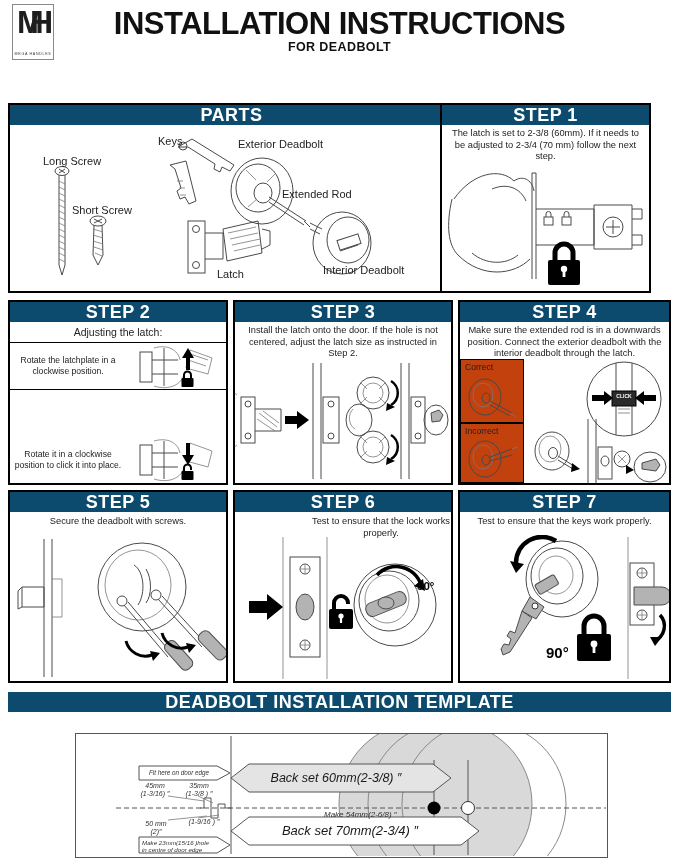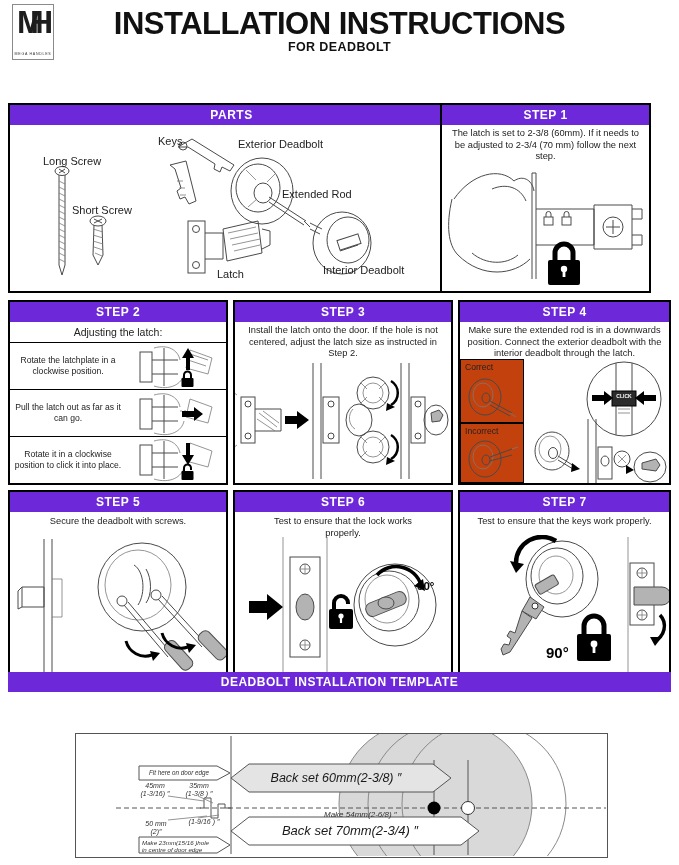--- a/index.html
+++ b/index.html
@@ -10,22 +10,22 @@
   .logo-box{left:12px;top:4px;width:40px;height:54px;border:1px solid #8a8a8a;background:#fff;}
   .logo-m,.logo-h{position:absolute;top:1px;font-size:32px;font-weight:bold;color:#1d1d1d;line-height:1;}
   .logo-m{left:4px;} .logo-h{left:17px;}
   .logo-brand{position:absolute;bottom:3px;left:0;width:100%;text-align:center;
               font-size:3.6px;letter-spacing:0.7px;color:#333;}
   .main-title{left:0;top:6px;width:100%;text-align:center;font-size:31px;font-weight:bold;
               letter-spacing:-0.5px;color:#111;}
   .sub-title{left:0;top:40px;width:100%;text-align:center;font-size:12.5px;font-weight:bold;color:#111;letter-spacing:0.4px;}
   
   .panel{position:absolute;border:2px solid #000;background:#fff;box-sizing:border-box;}
-  .phead{position:absolute;left:0;top:0;width:100%;height:20px;background:#6d28d9;color:#fff;
-         text-align:center;font-weight:bold;font-size:12px;line-height:20px;letter-spacing:0.5px;}
+  .phead{position:absolute;left:0;top:0;width:100%;height:20px;background:#0c4a6e;color:#fff;
+         text-align:center;font-weight:bold;font-size:18px;line-height:20px;letter-spacing:0.5px;}
   .ptext{position:absolute;left:0;width:100%;text-align:center;font-size:9.3px;line-height:1.25;color:#222;}
   .lbl{position:absolute;font-size:11px;color:#222;white-space:nowrap;}
   svg{position:absolute;}
   .ln{stroke:#4a4a4a;stroke-width:1;fill:none;}
   .lt{stroke:#7a7a7a;stroke-width:0.8;fill:none;}
   .blk{fill:#000;stroke:none;}
   .gry{fill:#b3b3b3;stroke:#4a4a4a;stroke-width:1;}
   
   .s2sub{position:absolute;left:0;top:20px;width:100%;height:21px;line-height:21px;text-align:center;
          font-size:10.5px;color:#222;border-bottom:1.5px solid #000;box-sizing:border-box;}
@@ -161,33 +161,20 @@
         <path class="lt" d="M66,6 l22,8 -4,16 -22,-6 z M66,10 l18,6 M64,16 l18,6"></path>
         <g>
           <path class="blk" d="M58,14 l6,-10 6,10 h-4 v12 h-4 v-12 z"></path>
         </g>
         <g>
           <path d="M60,34 v-3 a3.5,3.5 0 0 1 7,0 v3" stroke="#000" stroke-width="2" fill="none"></path>
           <rect class="blk" x="57.5" y="34" width="12" height="9" rx="1"></rect>
         </g>
       </svg>
     </div>
-    <div class="s2row" style="top:88px;height:47px;">
-      <div class="s2txt">Pull the latch out as far as it can go.</div>
-      <svg width="100" height="45" style="left:114px;top:1px;" viewBox="0 0 100 45">
-        <path class="lt" d="M30,4 C44,0 54,6 56,16 M30,42 C46,47 58,40 60,30"></path>
-        <rect class="ln" x="16" y="8" width="12" height="30"></rect>
-        <path class="ln" d="M28,16 h26 M28,30 h26 M40,4 v38"></path>
-        <path class="lt" d="M66,8 l22,8 -4,16 -22,-6 z"></path>
-        <path class="lt" d="M56,20 h2 M60,20 h2"></path>
-        <g>
-          <path class="blk" d="M58,20 h12 v-4 l9,7 -9,7 v-4 h-12 z"></path>
-        </g>
-      </svg>
-    </div>
     <div class="s2row last" style="top:135px;height:46px;">
       <div class="s2txt">Rotate it in a clockwise position to click it into place.</div>
       <svg width="100" height="45" style="left:114px;top:0;" viewBox="0 0 100 45">
         <path class="lt" d="M30,4 C44,0 54,6 56,16 M30,42 C46,47 58,40 60,30"></path>
         <rect class="ln" x="16" y="8" width="12" height="30"></rect>
         <path class="ln" d="M28,16 h26 M28,30 h26 M40,4 v38"></path>
         <path class="lt" d="M66,6 l22,8 -4,16 -22,-6 z"></path>
         <g>
           <path class="blk" d="M62,6 h4 v12 h4 l-6,10 -6,-10 h4 z"></path>
         </g>
@@ -318,21 +305,21 @@
         <path d="M116,106 a20,20 0 0 0 26,14" stroke="#000" stroke-width="3" fill="none"></path>
         <path class="blk" d="M140,116 l10,2 -7,8 z"></path>
         <path d="M152,98 a20,20 0 0 0 26,14" stroke="#000" stroke-width="3" fill="none"></path>
         <path class="blk" d="M176,108 l10,2 -7,8 z"></path>
       </g>
     </svg>
   </div>
 
   <div class="panel" style="left:233px;top:490px;width:220px;height:193px;">
     <div class="phead">STEP 6</div>
-    <div class="ptext" style="top:24px;padding:0 25px;box-sizing:border-box;">Test to ensure that the lock works properly.</div>
+    <div class="ptext" style="top:24px;padding:0 25px;box-sizing:border-box;margin-left:38px;">Test to ensure that the lock works properly.</div>
     <svg width="216" height="146" style="left:0;top:43px;" viewBox="0 0 216 146">
       <g>
         <path class="lt" d="M48,2 V144 M92,2 V144"></path>
         <rect class="ln" x="55" y="22" width="30" height="100"></rect>
         <circle class="ln" cx="70" cy="34" r="5"></circle>
         <path class="lt" d="M66,34 h8 M70,30 v8"></path>
         <circle class="ln" cx="70" cy="110" r="5"></circle>
         <path class="lt" d="M66,110 h8 M70,106 v8"></path>
         <ellipse class="gry" cx="70" cy="72" rx="9" ry="13"></ellipse>
       </g>
@@ -387,21 +374,21 @@
         <circle class="ln" cx="182" cy="80" r="5"></circle>
         <path class="lt" d="M178,80 h8 M182,76 v8"></path>
         <path class="gry" d="M174,52 h28 a4,4 0 0 1 0,18 h-28 z"></path>
         <path d="M200,80 a16,16 0 0 1 -6,26" stroke="#000" stroke-width="3.5" fill="none"></path>
         <path class="blk" d="M190,102 l12,0 -7,9 z"></path>
       </g>
     </svg>
     <span class="deg" style="left:86px;top:152px;font-size:15px;">90°</span>
   </div>
 
-  <div class="abs phead" style="left:8px;top:672px;width:663px;height:20px;position:absolute;">
+  <div class="abs phead" style="left:8px;top:692px;width:663px;height:20px;position:absolute;">
     <span>DEADBOLT INSTALLATION TEMPLATE</span>
   </div>
 
   <div class="tpl-box">
     <svg width="530" height="122" style="left:0;top:0;" viewBox="0 0 530 122">
 
       <g>
         <circle cx="345" cy="70" r="82" fill="#d9d9d9" stroke="#8a8a8a"></circle>
         <circle cx="374" cy="70" r="82" fill="#d9d9d9" stroke="#8a8a8a"></circle>
         <circle cx="408" cy="70" r="82" fill="none" stroke="#8a8a8a"></circle>

